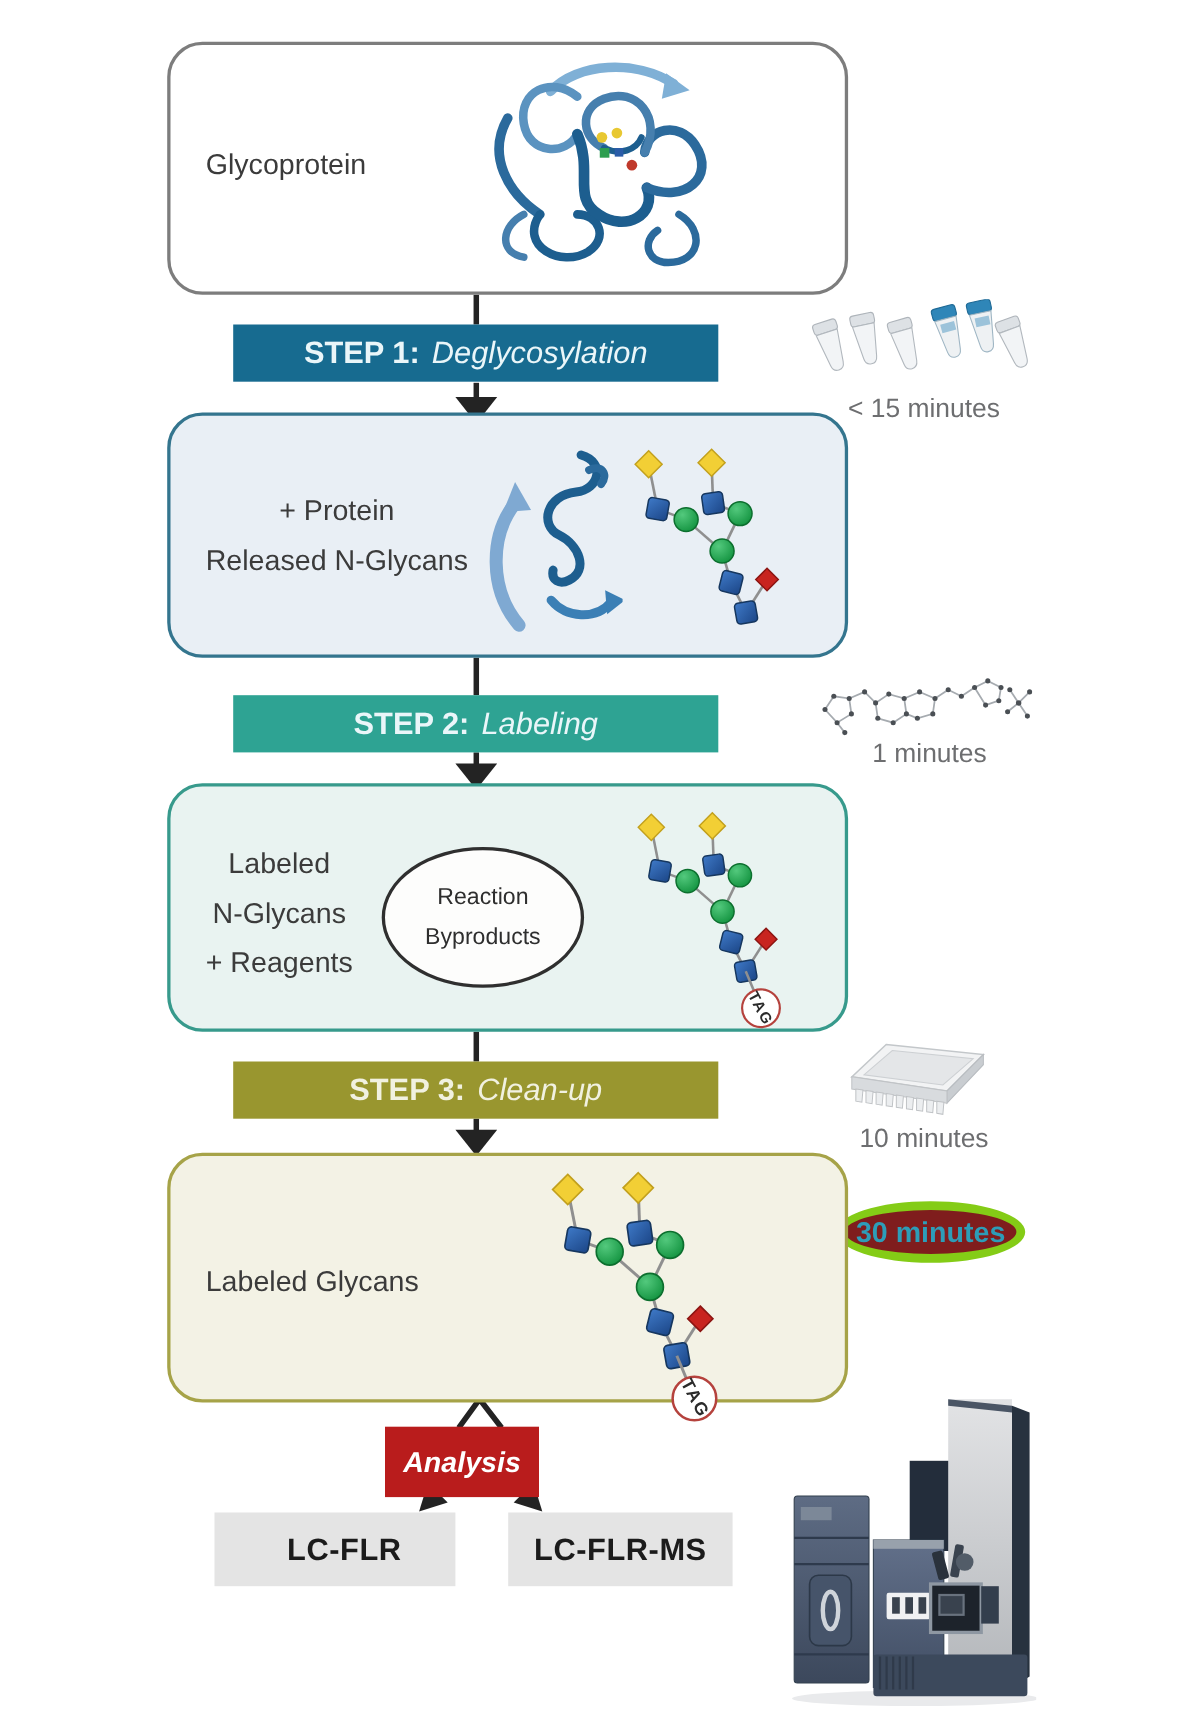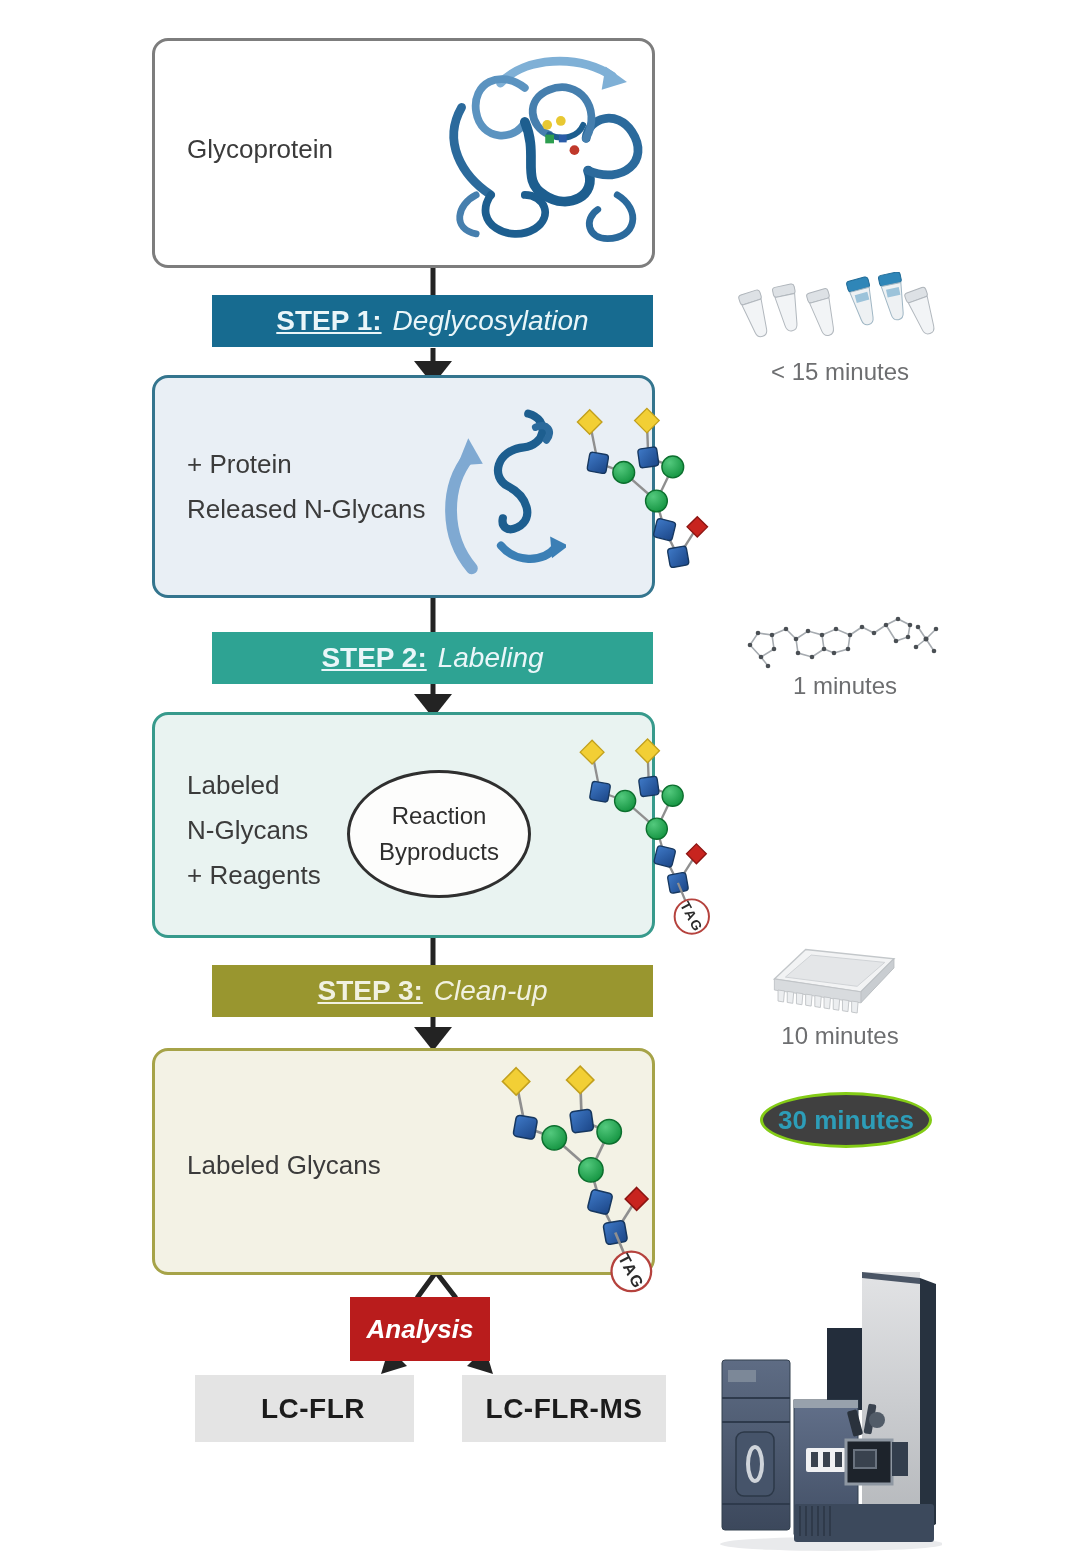--- a/index.html
+++ b/index.html
@@ -2,42 +2,42 @@
 <html><head>
 <meta charset="utf-8">
 <style>
   html,body{margin:0;padding:0;background:#ffffff;}
   body{font-family:"Liberation Sans",sans-serif;}
   #canvas{position:relative;width:1080px;height:1568px;background:#ffffff;overflow:hidden;}
   .abs{position:absolute;}
   svg{display:block;}
 
   
-  .panel{position:absolute;left:152px;width:503px;border-radius:16px;box-sizing:border-box;}
+  .panel{position:absolute;left:152px;width:619px;border-radius:32px;box-sizing:border-box;text-align:center;}
   #p1{top:38px;height:230px;background:#ffffff;border:3px solid #7d7d7d;}
   #p2{top:375px;height:223px;background:#e9eff5;border:3px solid #34758e;}
   #p3{top:712px;height:226px;background:#e9f3f1;border:3px solid #379a8c;}
   #p4{top:1048px;height:227px;background:#f3f2e5;border:3px solid #a6a348;}
 
   .panel-label{position:absolute;font-size:26px;color:#3b3b3b;line-height:45px;white-space:nowrap;}
 
   
   .banner{position:absolute;left:212px;width:441px;height:52px;display:flex;align-items:center;justify-content:center;gap:11px;font-size:28px;color:#eaf6f9;}
-  .banner .pfx{font-weight:bold;text-decoration:underline;}
+  .banner .pfx{font-weight:bold;}
   .banner .nm{font-style:italic;}
   #b1{top:295px;background:#176b90;}
   #b2{top:632px;background:#2ea393;}
   #b3{top:965px;background:#99962f;color:#f1f1e0;}
 
   
-  #byproducts{position:absolute;left:347px;top:770px;width:184px;height:128px;border:3px solid #2f2f2f;border-radius:50%;background:#fdfdfc;display:flex;flex-direction:column;align-items:center;justify-content:center;font-size:24px;color:#2e2e2e;line-height:36px;box-sizing:border-box;}
+  #byproducts{position:absolute;left:347px;top:770px;width:184px;height:128px;border:3px solid #2f2f2f;border-radius:50%;background:#fdfdfc;display:flex;flex-direction:column;align-items:center;justify-content:center;font-size:21px;color:#2e2e2e;line-height:36px;box-sizing:border-box;}
 
   
   .time{position:absolute;width:200px;text-align:center;font-size:24px;color:#6d6e70;}
-  #total-badge{position:absolute;left:760px;top:1092px;width:172px;height:56px;border:3px solid #84cc16;border-radius:50%;display:flex;align-items:center;justify-content:center;font-size:26px;font-weight:bold;color:#2d9db8;box-sizing:border-box;background:#404040;}
+  #total-badge{position:absolute;left:760px;top:1092px;width:172px;height:56px;border:8px solid #84cc16;border-radius:50%;display:flex;align-items:center;justify-content:center;font-size:26px;font-weight:bold;color:#2d9db8;box-sizing:border-box;background:#7f1d1d;}
 
   
   #analysis{position:absolute;left:350px;top:1297px;width:140px;height:64px;background:#b91c1c;display:flex;align-items:center;justify-content:center;font-size:26px;font-style:italic;font-weight:bold;color:#ffffff;}
   .output-box{position:absolute;top:1375px;height:67px;background:#e4e4e4;display:flex;align-items:center;justify-content:center;font-size:28px;font-weight:bold;color:#1b1b1b;letter-spacing:0.5px;}
   #out1{left:195px;width:202px;padding-left:17px;}
   #out2{left:438px;width:204px;margin-left:24px;}
 </style>
 </head>
 <body>
 

